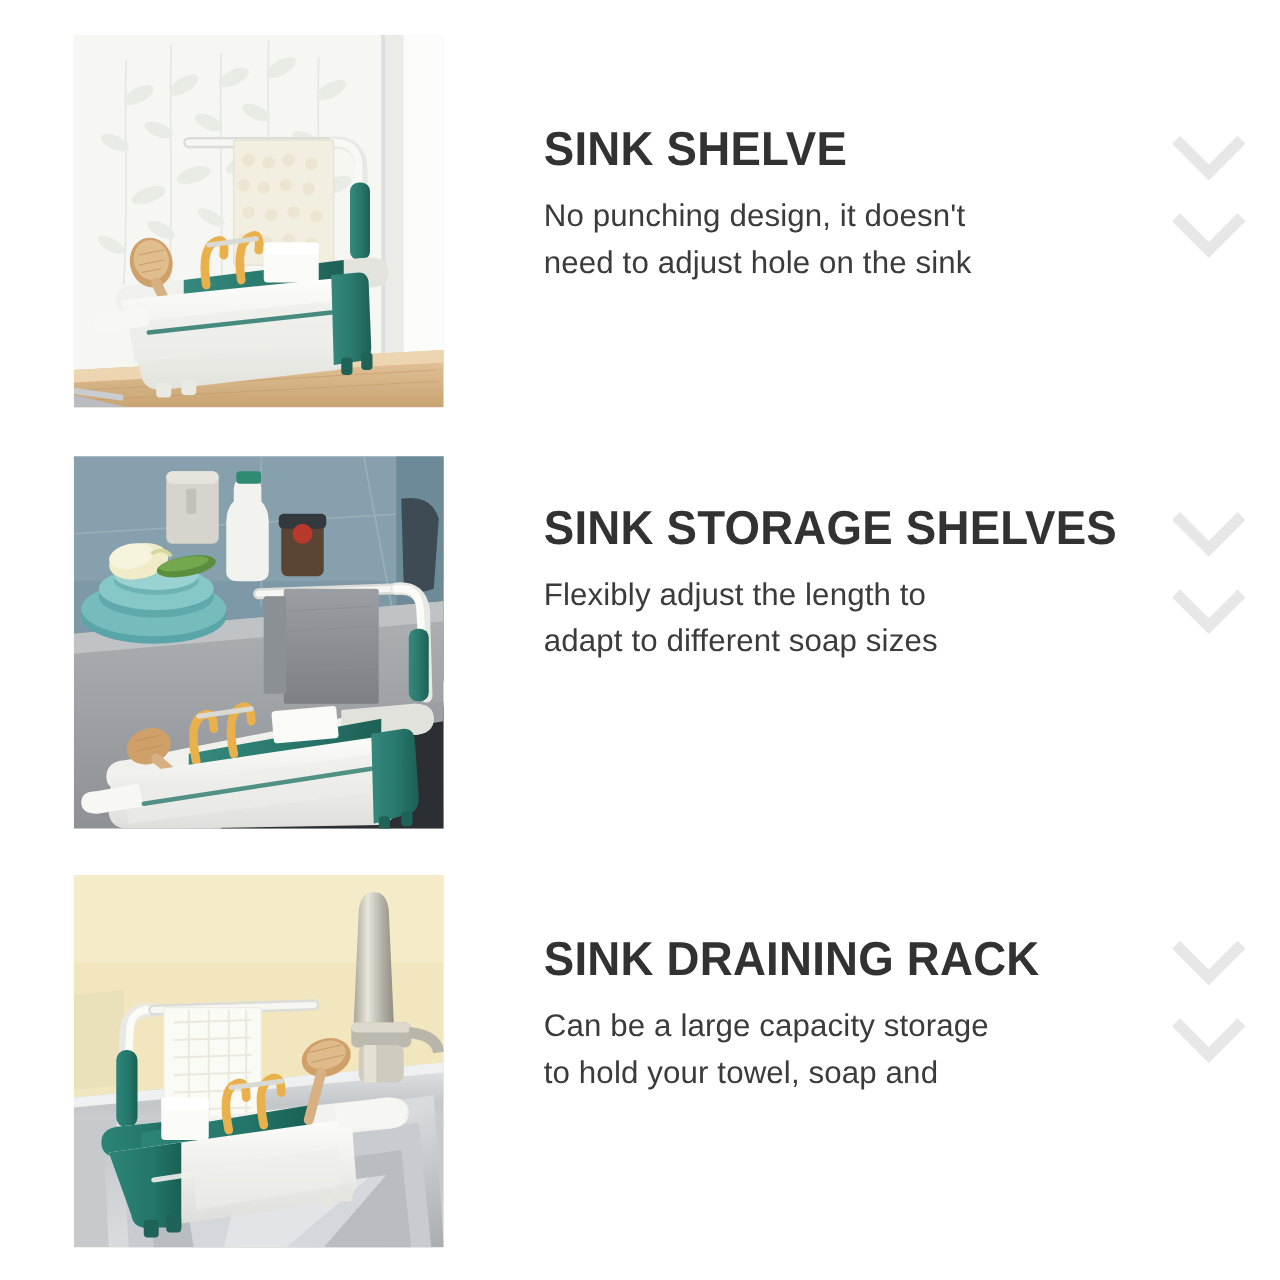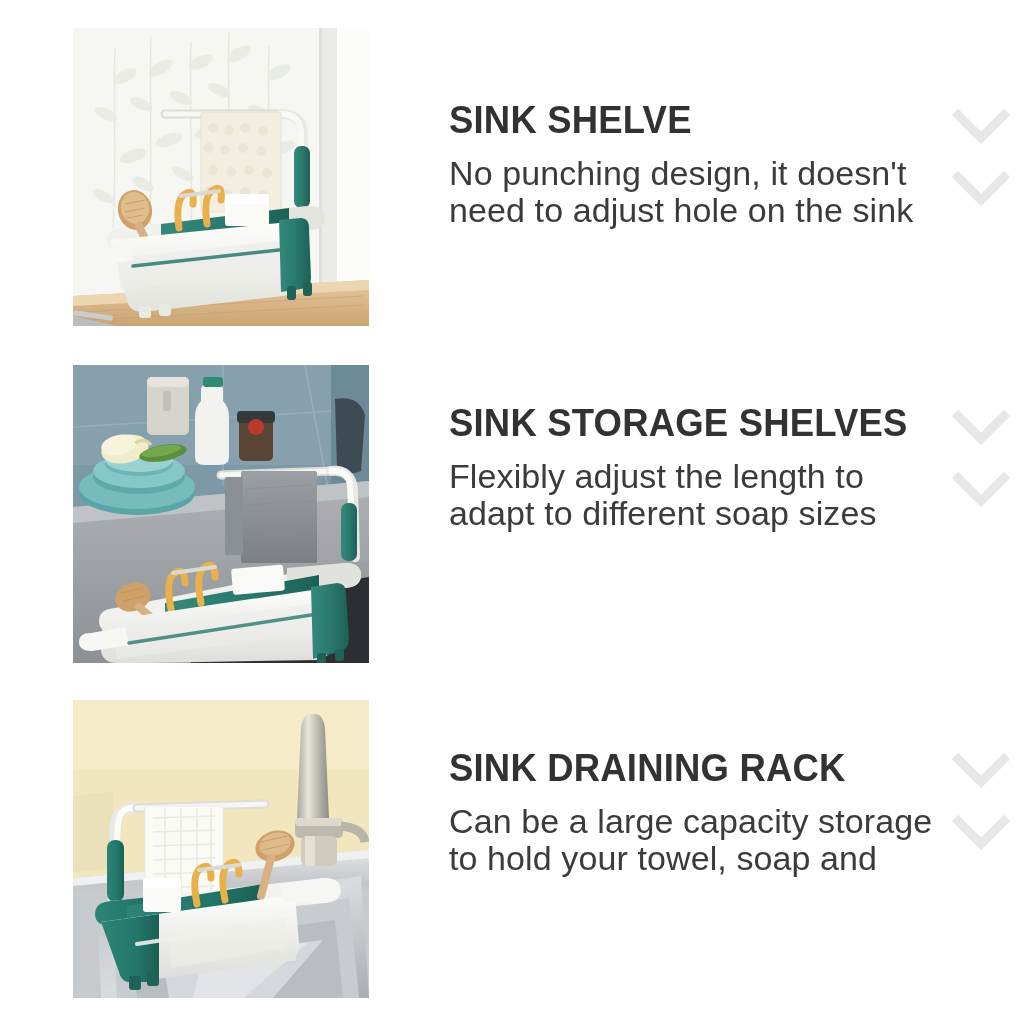--- a/index.html
+++ b/index.html
@@ -2,21 +2,21 @@
 <html><head>
 <meta charset="utf-8">
 <style>
   * { margin:0; padding:0; box-sizing:border-box; }
   html,body { width:1024px; height:1024px; background:#ffffff; }
   body { font-family:"Liberation Sans", sans-serif; -webkit-font-smoothing:antialiased; }
 
   .page { position:relative; width:1024px; height:1024px; background:#fff; overflow:hidden; }
 
   
-  .row { position:absolute; left:16px; width:940px; height:300px; }
+  .row { position:absolute; left:2px; width:940px; height:300px; }
   .row.r1 { top:28px; }
   .row.r2 { top:365px; }
   .row.r3 { top:700px; }
 
   
   .photo {
     position:absolute; left:57px; top:0; width:296px; height:298px;
     overflow:hidden; background:#efefef;
   }
   .photo svg { display:block; width:100%; height:100%; }
@@ -26,21 +26,21 @@
   .r1 .textblock { top:72px; }
   .r2 .textblock { top:38px; }
   .r3 .textblock { top:48px; }
 
   .headline {
     font-size:38px; font-weight:bold; color:#323232;
     letter-spacing:0.2px; line-height:1.06; white-space:nowrap;
     font-stretch:condensed; transform:scaleX(0.96); transform-origin:left center;
   }
   .body {
-    margin-top:15px; font-size:34px; font-weight:normal; color:#3b3b3b;
+    margin-top:15px; font-size:25px; font-weight:normal; color:#3b3b3b;
     line-height:37px; letter-spacing:0.1px;
   }
   .body .ln { display:block; white-space:nowrap; }
 
   
   .chevs { position:absolute; width:58px; }
   .r1 .chevs { left:936px; top:78px; }
   .r2 .chevs { left:936px; top:42px; }
   .r3 .chevs { left:936px; top:50px; }
   .chev { display:block; width:58px; height:42px; }

